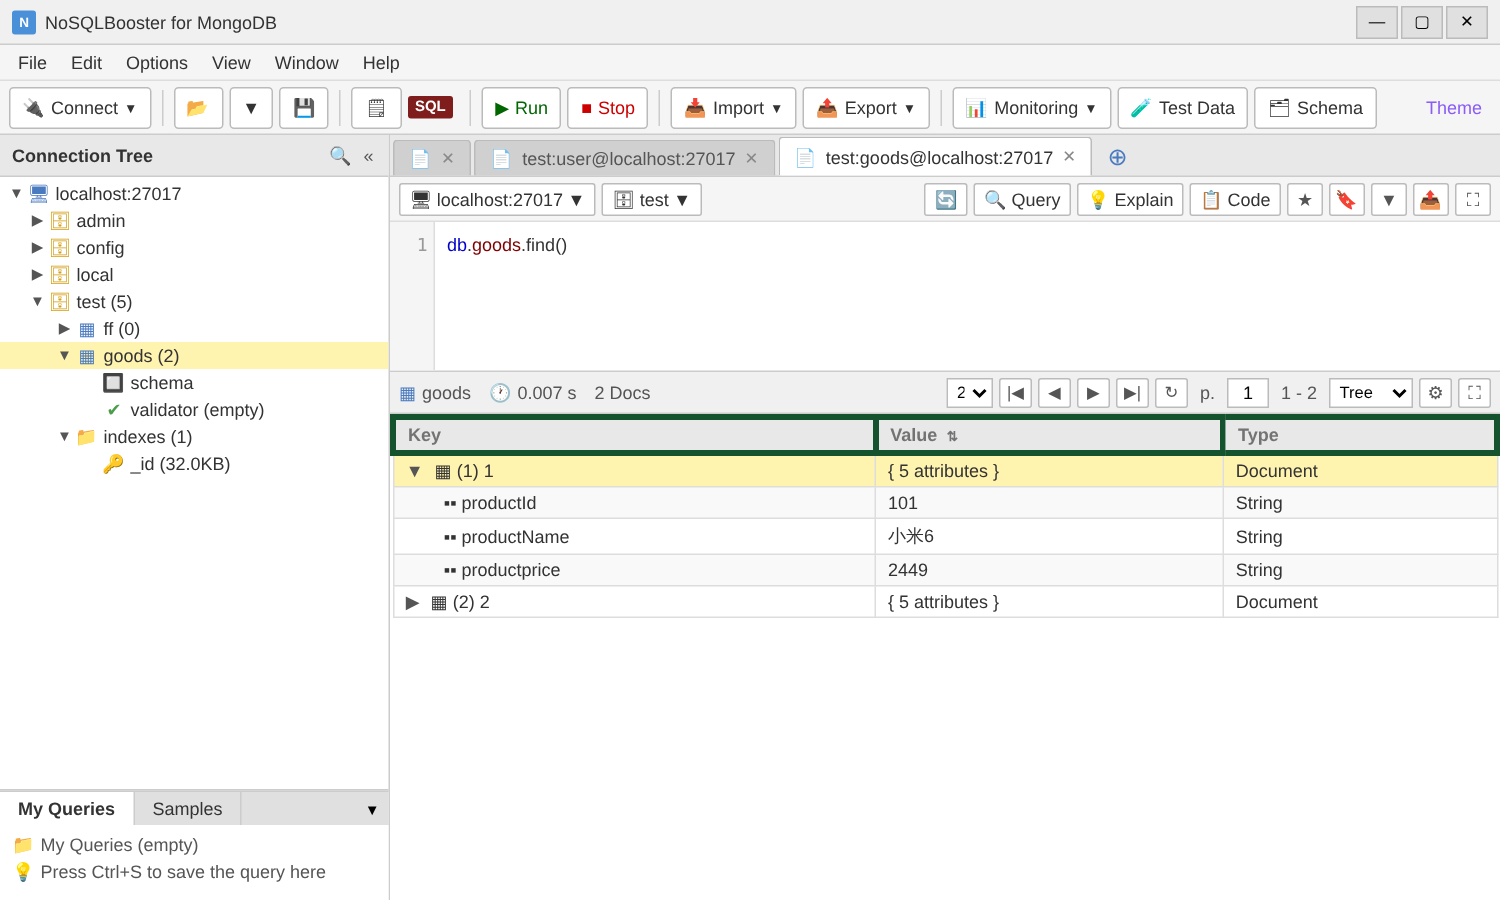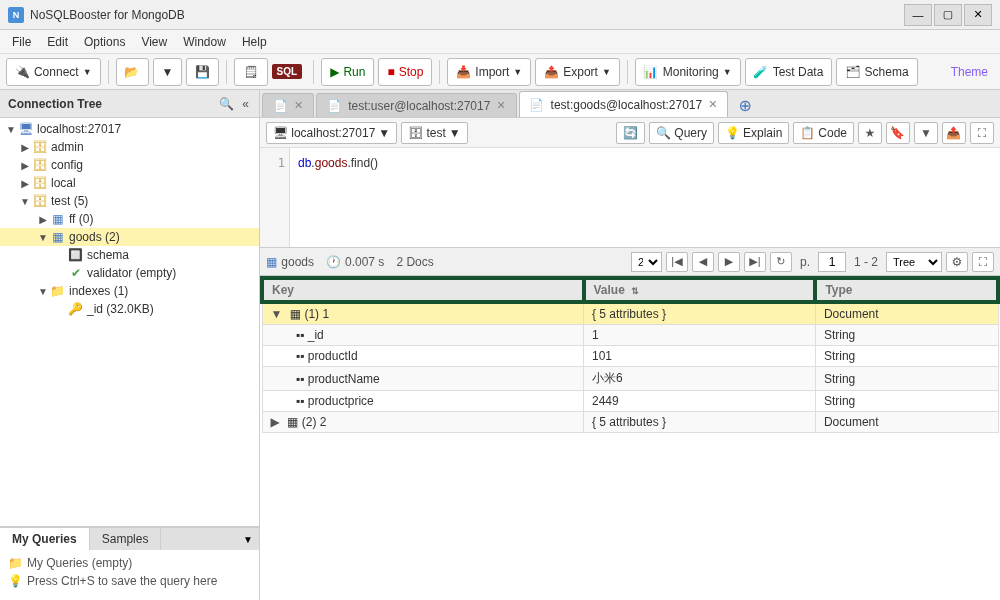--- a/index.html
+++ b/index.html
@@ -409,29 +409,20 @@
               <span>(1) 1</span>
             </td>
             <td>{ 5 attributes }</td>
             <td>Document</td>
           </tr>
 
           <tr>
             <td>
               <span style="width:22px; display:inline-block"></span>
               <span>▪▪</span>
-              <span>_id</span>
-            </td>
-            <td>1</td>
-            <td>String</td>
-          </tr>
-          <tr>
-            <td>
-              <span style="width:22px; display:inline-block"></span>
-              <span>▪▪</span>
               <span>productId</span>
             </td>
             <td>101</td>
             <td>String</td>
           </tr>
           <tr>
             <td>
               <span style="width:22px; display:inline-block"></span>
               <span>▪▪</span>
               <span>productName</span>

